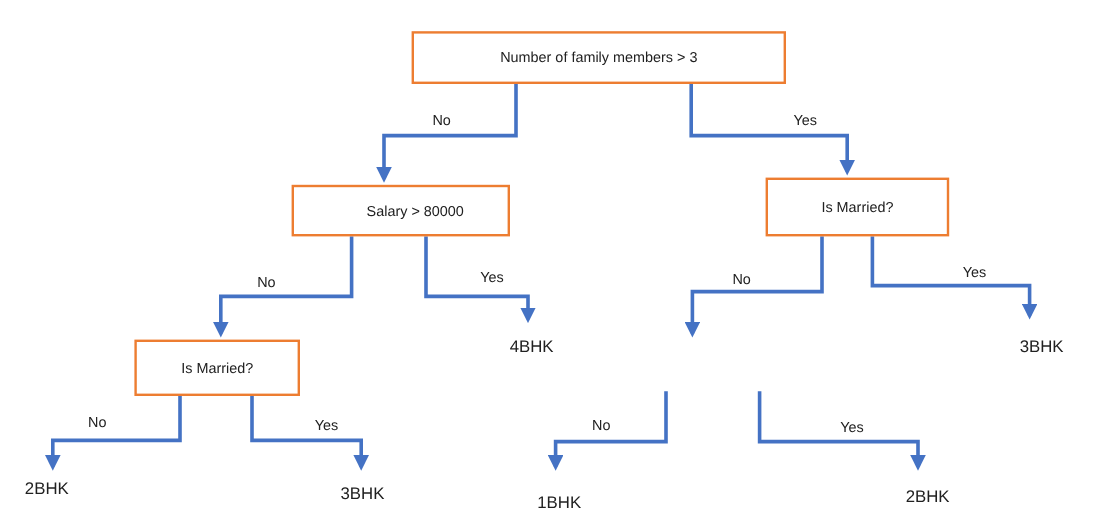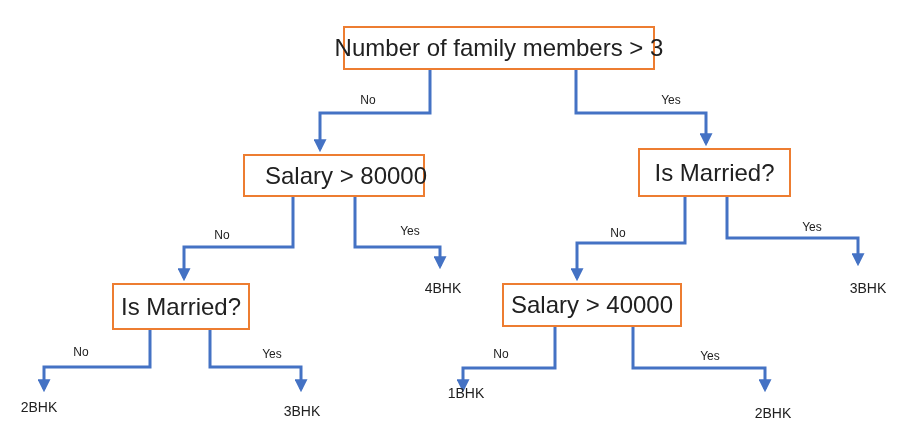--- a/index.html
+++ b/index.html
@@ -18,21 +18,21 @@
     width: 912px; height: 438px;
   }
   .node {
     position: absolute;
     box-sizing: border-box;
     border: 2.5px solid #ED7D31;
     background: #ffffff;
     display: flex;
     align-items: center;
     justify-content: center;
-    font-size: 24px;
+    font-size: 12px;
     white-space: nowrap;
     z-index: 2;
   }
   .leaf {
     position: absolute;
     transform: translate(-50%, -50%);
     font-size: 14px;
     white-space: nowrap;
     z-index: 2;
   }
@@ -70,33 +70,32 @@
   </svg>
 
   <div class="node" style="left:343px; top:26px;  width:312px; height:44px;">Number of family members &gt; 3</div>
 
   <div class="node" style="left:243px; top:154px; width:182px; height:43px;padding-left:24px;">Salary &gt; 80000</div>
 
   <div class="node" style="left:638px; top:148px; width:153px; height:49px;">Is Married?</div>
 
   <div class="node" style="left:112px; top:283px; width:138px; height:47px;">Is Married?</div>
 
-  <div class="node" style="left:502px; top:283px; width:180px; height:44px;">Salary &gt; 40000</div>
 
   <div class="edge-label" style="left:368px; top:100px;">No</div>
   <div class="edge-label" style="left:671px; top:100px;">Yes</div>
   <div class="edge-label" style="left:222px; top:235px;">No</div>
   <div class="edge-label" style="left:410px; top:231px;">Yes</div>
   <div class="edge-label" style="left:618px; top:233px;">No</div>
   <div class="edge-label" style="left:812px; top:227px;">Yes</div>
   <div class="edge-label" style="left:81px;  top:352px;">No</div>
   <div class="edge-label" style="left:272px; top:354px;">Yes</div>
   <div class="edge-label" style="left:501px; top:354px;">No</div>
   <div class="edge-label" style="left:710px; top:356px;">Yes</div>
 
   <div class="leaf" style="left:443px; top:288px;">4BHK</div>
   <div class="leaf" style="left:868px; top:288px;">3BHK</div>
   <div class="leaf" style="left:39px;  top:407px;">2BHK</div>
   <div class="leaf" style="left:302px; top:411px;">3BHK</div>
-  <div class="leaf" style="left:466px; top:393px;text-align:right;">1BHK</div>
+  <div class="leaf" style="left:466px; top:418px;text-align:right;">1BHK</div>
   <div class="leaf" style="left:773px; top:413px;">2BHK</div>
 
 </div>
 
 </body></html>

